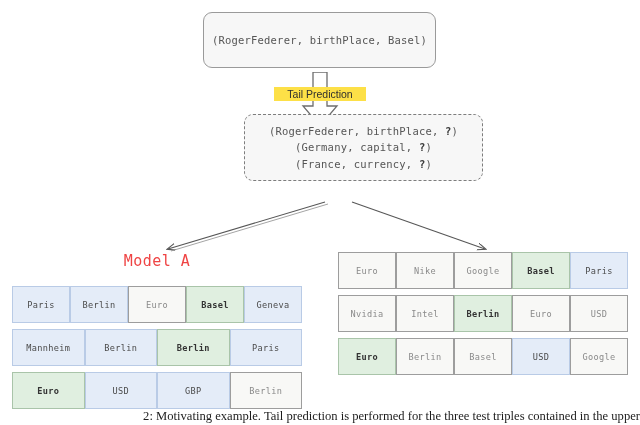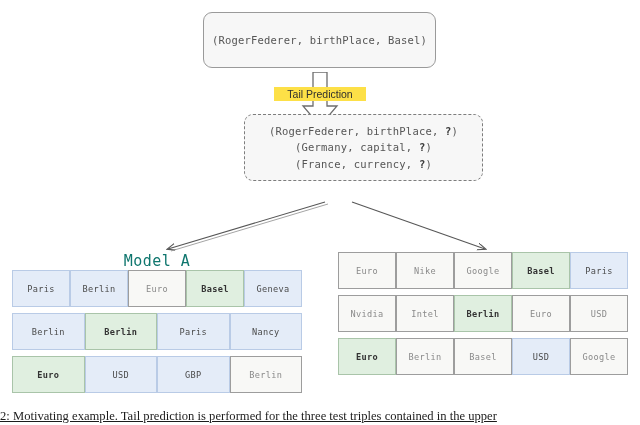--- a/index.html
+++ b/index.html
@@ -90,23 +90,23 @@
     position: absolute;
     width: 290px;
   }
   #model-a-panel { left: 12px;  top: 252px; }
   #model-b-panel { left: 338px; top: 252px; }
 
   .model-title {
     text-align: center;
     font-family: "DejaVu Sans Mono", "Liberation Mono", monospace;
     font-size: 15px;
-    color: #0f766e;
+    color: #ef4444;
     letter-spacing: 0.5px;
-    margin-bottom: 0;
+    margin-bottom: 16px;
     white-space: pre;
   }
 
   .rank-table {
     display: flex;
     flex-direction: column;
     gap: 6px;
   }
   .rank-row {
     display: flex;
@@ -146,22 +146,21 @@
   #caption {
     position: absolute;
     left: 0px;
     top: 409px;
     width: 640px;
     font-family: "Liberation Serif", "DejaVu Serif", serif;
     font-size: 12.6px;
     color: #1c1c1c;
     white-space: nowrap;
     overflow: hidden;
-    text-align: left;
-    text-decoration: underline;
+    text-align: right;
   }
 </style>
 </head>
 <body>
 
 <div class="triple-box" id="top-box">
   <div class="triple-line">(RogerFederer, birthPlace, Basel)</div>
 </div>
 
 <svg id="block-arrow" viewBox="0 0 46 56">
@@ -192,24 +191,24 @@
 
     <div class="rank-row">
       <div class="rank-cell cell-blue">Paris</div>
       <div class="rank-cell cell-blue">Berlin</div>
       <div class="rank-cell cell-white">Euro</div>
       <div class="rank-cell cell-green">Basel</div>
       <div class="rank-cell cell-blue">Geneva</div>
     </div>
 
     <div class="rank-row">
+      <div class="rank-cell cell-blue">Mannheim</div>
       <div class="rank-cell cell-blue">Berlin</div>
       <div class="rank-cell cell-green">Berlin</div>
       <div class="rank-cell cell-blue">Paris</div>
-      <div class="rank-cell cell-blue">Nancy</div>
     </div>
 
     <div class="rank-row">
       <div class="rank-cell cell-green">Euro</div>
       <div class="rank-cell cell-blue">USD</div>
       <div class="rank-cell cell-blue">GBP</div>
       <div class="rank-cell cell-white">Berlin</div>
     </div>
 
   </div>

